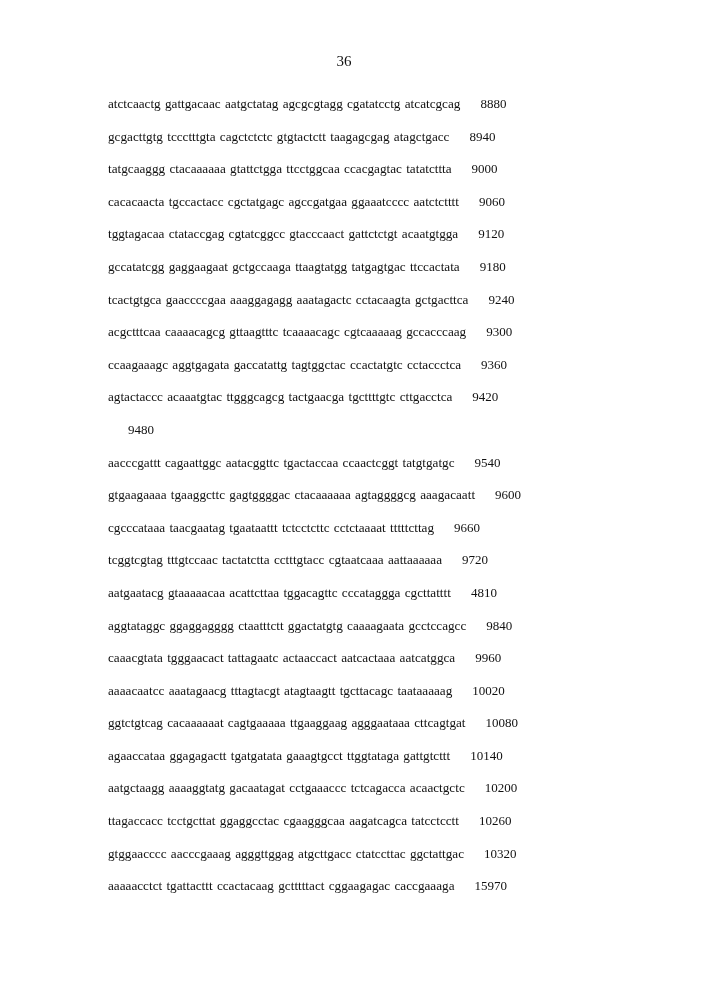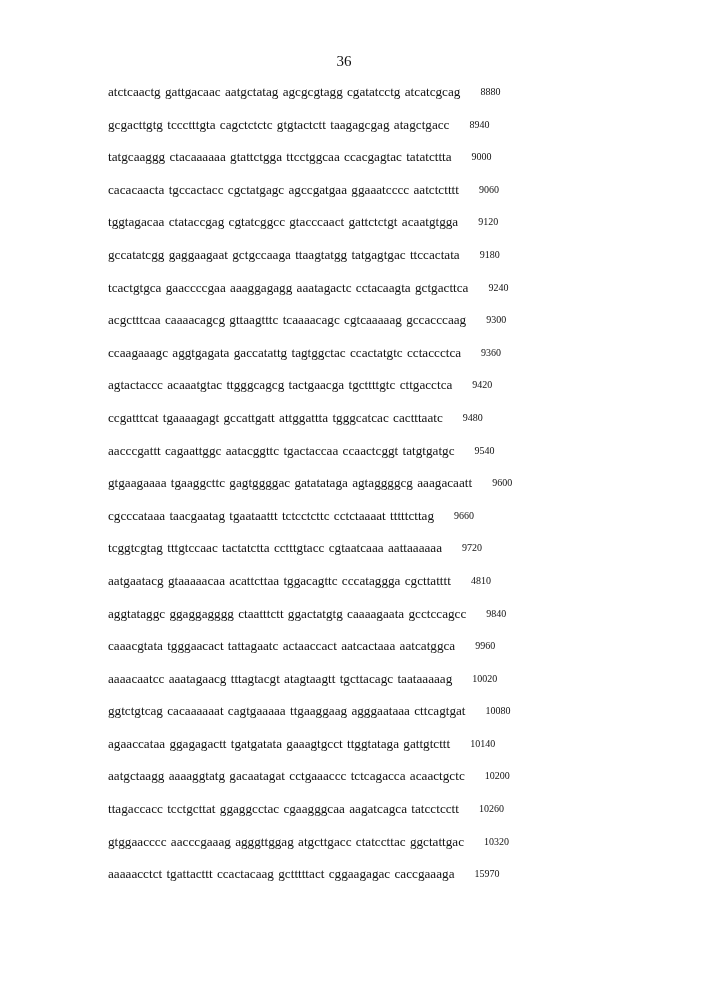--- a/index.html
+++ b/index.html
@@ -20,40 +20,40 @@
       top: 53px;
       left: 0;
       width: 615px;
       text-align: center;
       font-size: 15px;
       padding-left: 73px;
       box-sizing: border-box;
     }
     .seq-block {
       position: absolute;
-      top: 83px;
+      top: 95px;
       left: 108px;
     }
     .seq-line {
       height: 32.6px;
       line-height: 18px;
       font-size: 13.2px;
       white-space: nowrap;
       position: relative;
       display: flex;
       align-items: flex-start;
     }
     .seq-text {
       letter-spacing: 0px;
       word-spacing: 1px;
     }
     .seq-pos {
       display: inline-block;
       margin-left: 20px;
-      font-size: 10px;
+      font-size: 13px;
     }
   </style>
 </head>
 <body>
 
 <div class="page-number">36</div>
 
 <div class="seq-block" id="seq-block">
     <div class="seq-line">
       <span class="seq-text">atctcaactg gattgacaac aatgctatag agcgcgtagg cgatatcctg atcatcgcag</span>
@@ -89,29 +89,28 @@
     </div>
     <div class="seq-line">
       <span class="seq-text">ccaagaaagc aggtgagata gaccatattg tagtggctac ccactatgtc cctaccctca</span>
       <span class="seq-pos">9360</span>
     </div>
     <div class="seq-line">
       <span class="seq-text">agtactaccc acaaatgtac ttgggcagcg tactgaacga tgcttttgtc cttgacctca</span>
       <span class="seq-pos">9420</span>
     </div>
     <div class="seq-line">
-      <span class="seq-text">ccgatttcat tgaaaagagt gccattgatt attggattta tgggcatcac cactttaatc</span>
       <span class="seq-pos">9480</span>
     </div>
     <div class="seq-line">
       <span class="seq-text">aacccgattt cagaattggc aatacggttc tgactaccaa ccaactcggt tatgtgatgc</span>
       <span class="seq-pos">9540</span>
     </div>
     <div class="seq-line">
-      <span class="seq-text">gtgaagaaaa tgaaggcttc gagtggggac gatatataga agtaggggcg aaagacaatt</span>
+      <span class="seq-text">gtgaagaaaa tgaaggcttc gagtggggac ctacaaaaaa agtaggggcg aaagacaatt</span>
       <span class="seq-pos">9600</span>
     </div>
     <div class="seq-line">
       <span class="seq-text">cgcccataaa taacgaatag tgaataattt tctcctcttc cctctaaaat tttttcttag</span>
       <span class="seq-pos">9660</span>
     </div>
     <div class="seq-line">
       <span class="seq-text">tcggtcgtag tttgtccaac tactatctta cctttgtacc cgtaatcaaa aattaaaaaa</span>
       <span class="seq-pos">9720</span>
     </div>

